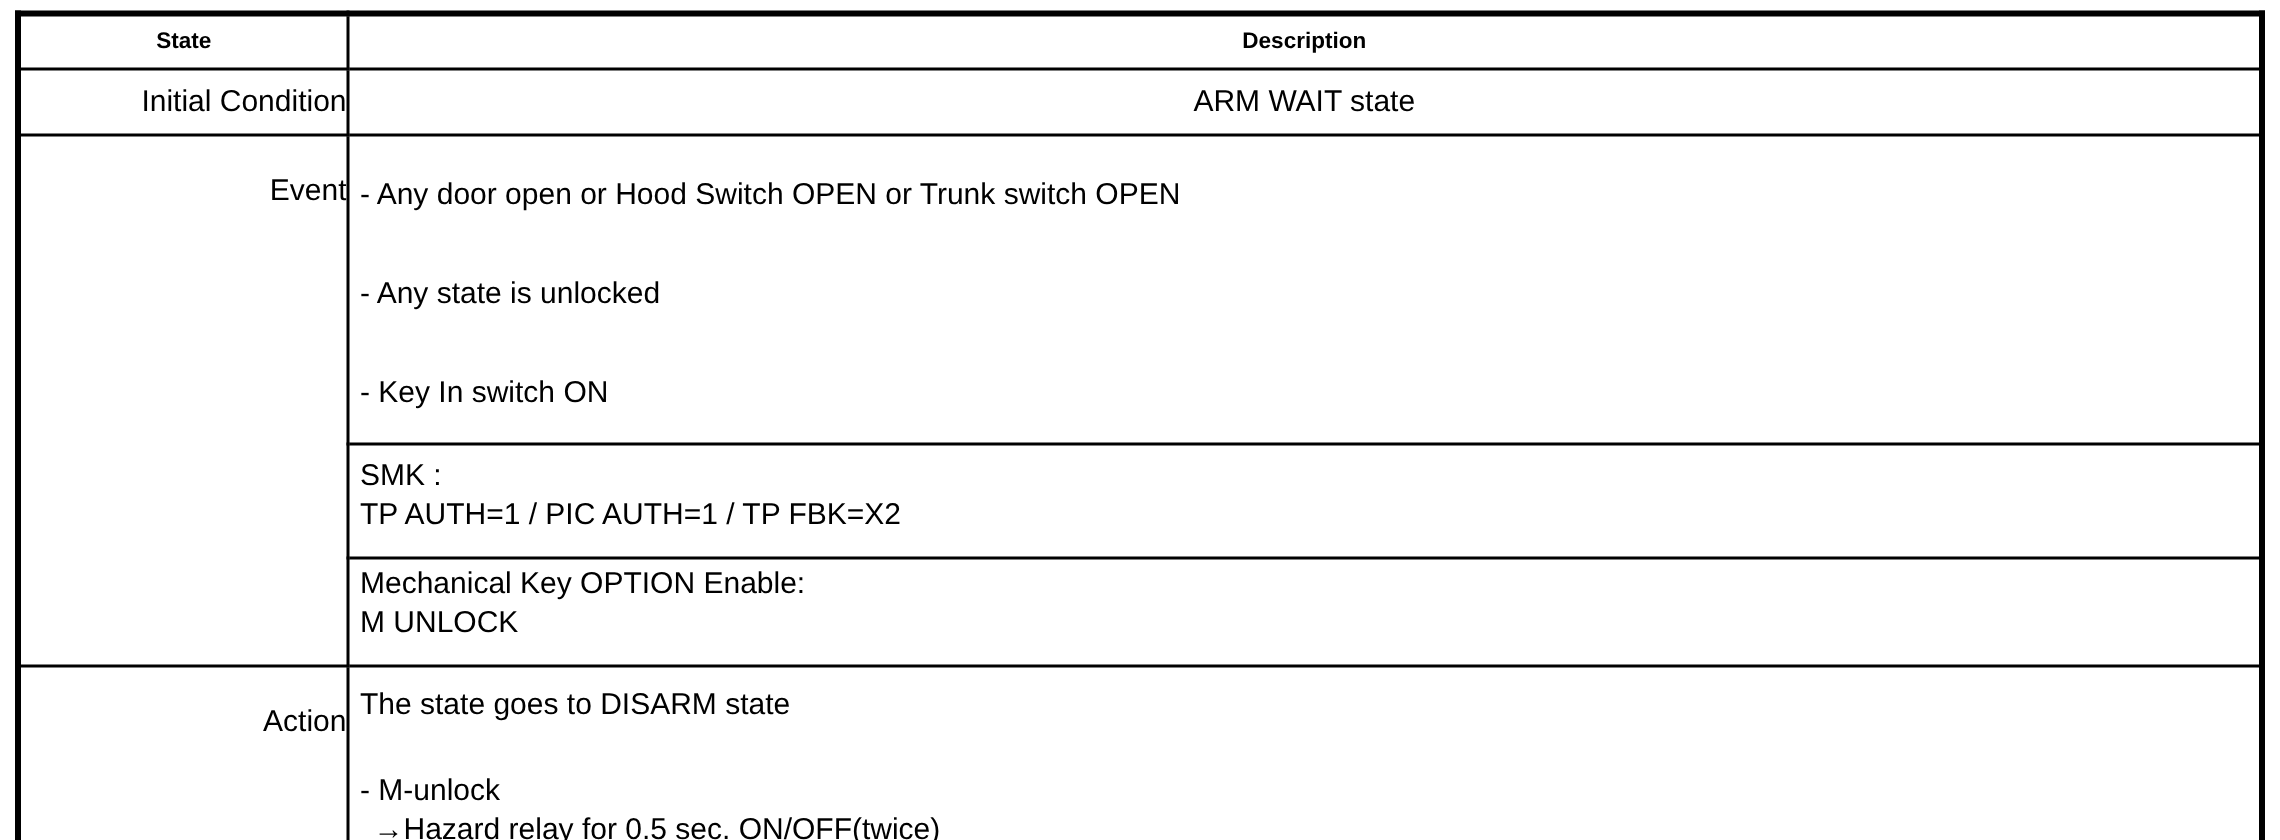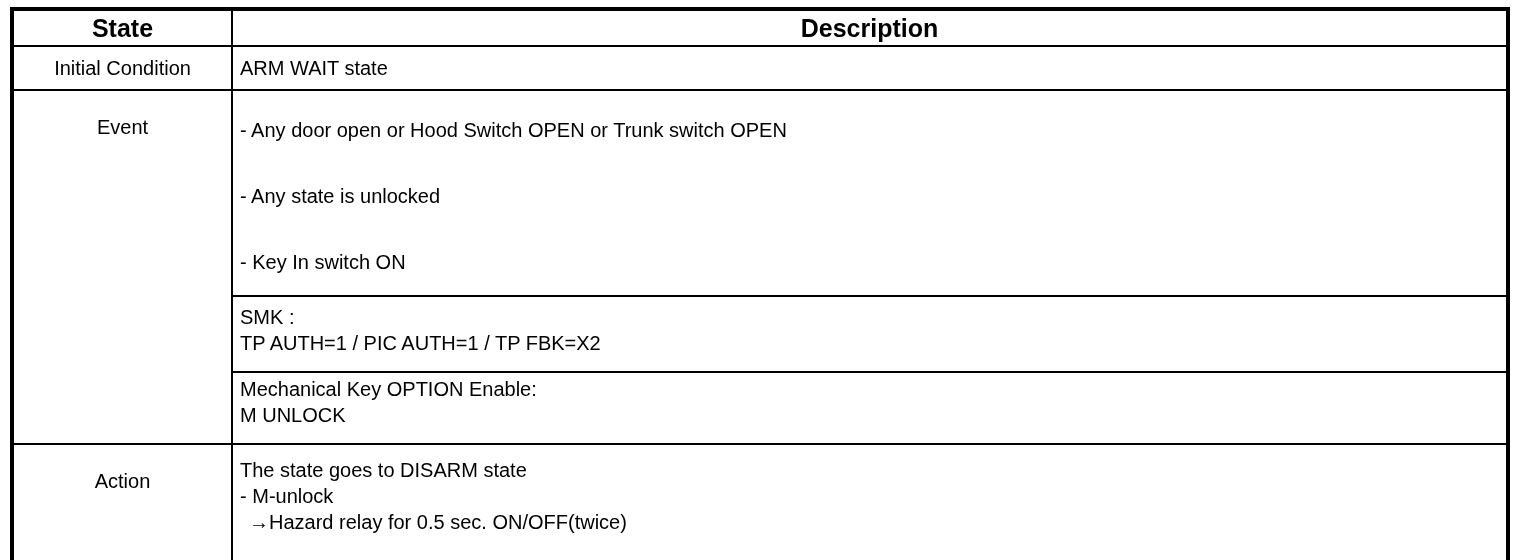--- a/index.html
+++ b/index.html
@@ -34,50 +34,50 @@
   .doc-table {
     border: 4px solid #000000;
   }
   col.col-state { width: 220px; }
   col.col-desc  { width: 1276px; }
 
   th.hdr {
     height: 34px;
     vertical-align: middle;
     font-weight: bold;
-    font-size: 25px;
+    font-size: 15px;
   }
   td.label-cell {
-    text-align: center;
+    text-align: right;
     font-weight: normal;
   }
   td.label-middle {
     vertical-align: middle;
   }
   td.label-top {
     padding-top: 24px;
   }
   td.desc-cell {
     padding-left: 7px;
     padding-right: 7px;
   }
   .row-initial td { height: 42px; }
-  .row-initial td.desc-cell { vertical-align: middle; }
+  .row-initial td.desc-cell { vertical-align: middle; text-align: center; }
 
   td.event-conditions { height: 177px; padding-top: 27px; }
   td.event-smk        { height: 67px;  padding-top: 7px; margin-top: 36px;  }
   td.event-mech       { height: 67px;  padding-top: 3px;  }
   td.action-desc      { height: 128px; padding-top: 12px; }
 
   .bullet-line { margin-bottom: 42px; }
   .bullet-line:last-child { margin-bottom: 16px; }
 
   .line { line-height: 26px; }
 
-  .action-line1 { }
+  .action-line1 { margin-bottom: 31px; }
   .action-line3 { padding-left: 9px; }
 </style>
 </head>
 <body>
 
 <table class="doc-table">
   <colgroup>
     <col class="col-state">
     <col class="col-desc">
   </colgroup>

